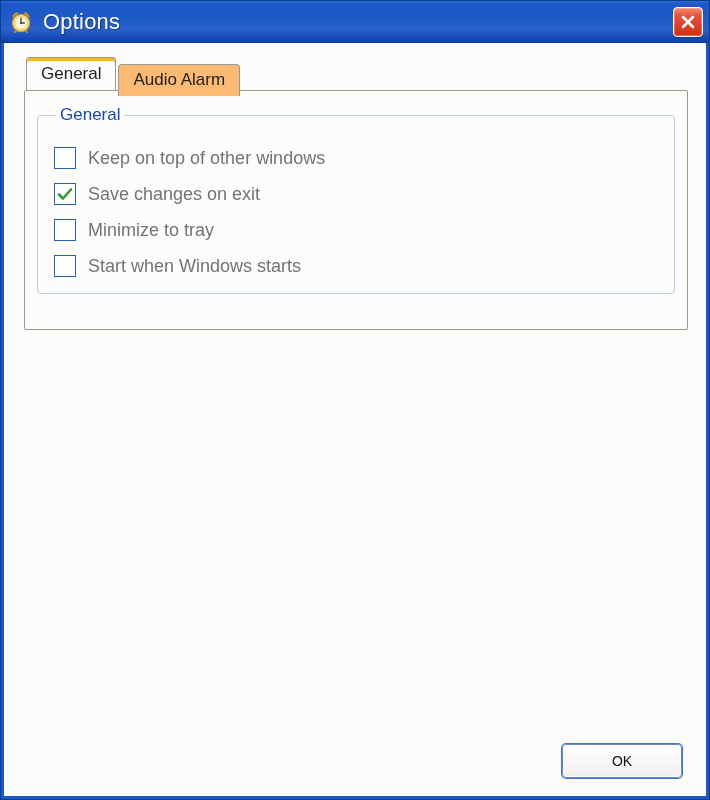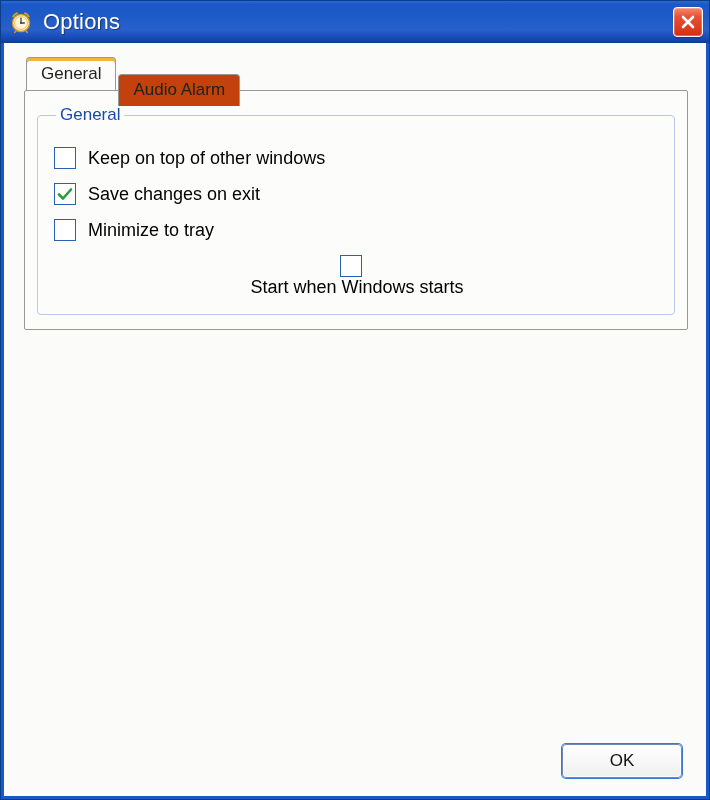--- a/index.html
+++ b/index.html
@@ -76,31 +76,31 @@
 
   .tabstrip {
     display: flex;
     align-items: flex-end;
     gap: 2px;
     margin-left: 2px;
     position: relative;
     z-index: 2;
   }
   .tab {
-    background: #c2410c;
+    background: #fdba74;
     border: 1px solid #9a9890;
     border-bottom: none;
     border-top-left-radius: 4px;
     border-top-right-radius: 4px;
     padding: 5px 14px 6px 14px;
     font-size: 17px;
     color: #222;
     cursor: default;
     position: relative;
-    top: 16px;
+    top: 6px;
   }
   .tab.active {
     background: #fcfcfa;
     border-color: #9a9890;
     padding-top: 6px;
     top: 0;
     z-index: 3;
     box-shadow: inset 0 3px 0 #f9b233;
   }
 
@@ -127,53 +127,53 @@
     font-size: 17px;
     padding: 0 4px;
     margin-left: 4px;
   }
 
   .opt {
     display: flex;
     align-items: center;
     margin: 8px 0 14px 2px;
   }
-  .opt:last-child { margin-bottom: 0; flex-direction: column; }
+  .opt:last-child { margin-bottom: 0; }
   .chk {
     width: 22px;
     height: 22px;
     border: 1px solid #2b5fb0;
     background: #fff;
     margin-right: 12px;
     display: inline-flex;
     align-items: center;
     justify-content: center;
     flex-shrink: 0;
   }
   .chk svg { display:block; }
   .opt-label {
-    color: #000000;
+    color: #737373;
     font-size: 18px;
   }
 
   .content-spacer { flex: 1; }
 
   .buttonbar {
     display: flex;
     justify-content: flex-end;
     gap: 16px;
     padding: 12px 6px 4px 0;
   }
   .btn {
     min-width: 120px;
     height: 34px;
     background: linear-gradient(to bottom, #ffffff, #eef0ee);
     border: 1px solid #6b88b8;
     border-radius: 4px;
-    font-size: 17px;
+    font-size: 14px;
     color: #111;
     display: inline-flex;
     align-items: center;
     justify-content: center;
     padding: 0 20px;
     cursor: default;
     box-shadow: inset 0 0 0 1px rgba(255,255,255,.8);
   }
   .btn.default {
     box-shadow: 0 0 0 1px #3d77d6, inset 0 0 0 1px rgba(255,255,255,.8);

